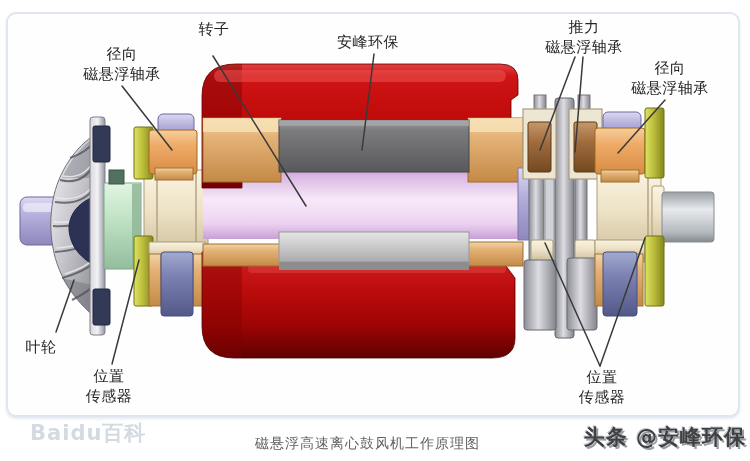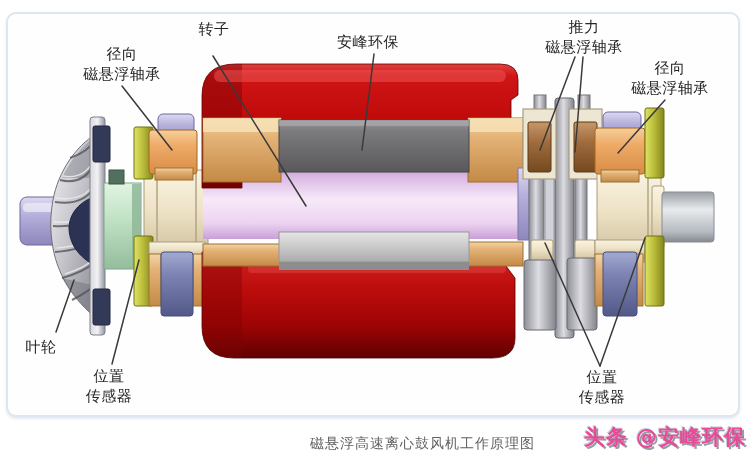--- a/index.html
+++ b/index.html
@@ -11,30 +11,30 @@
     position:absolute;left:6px;top:12px;width:730px;height:401px;
     border:2px solid #dfe6ef;border-radius:10px;background:#fefefe;
     box-shadow:0 2px 3px rgba(175,190,210,.35);
   }
   .drawing{position:absolute;left:0;top:0;width:750px;height:461px;}
   .lbl{
     position:absolute;text-align:center;color:#262626;font-size:15px;
     line-height:1.3;letter-spacing:.5px;white-space:nowrap;
   }
   .caption{
-    position:absolute;left:255px;top:435px;width:280px;text-align:right;
+    position:absolute;left:255px;top:435px;width:280px;text-align:left;
     font-size:14px;color:#5f5f5f;letter-spacing:1px;
   }
   .wm-left{
     position:absolute;left:30px;top:419px;font-size:21px;font-weight:bold;
     color:#d3dae2;letter-spacing:1px;
   }
   .wm-right{
     position:absolute;right:4px;top:423px;font-size:21px;font-weight:bold;
-    color:#ec4899;letter-spacing:1px;
+    color:#404040;letter-spacing:1px;
     text-shadow:2px 2px 0 #979da6,-1px -1px 0 #c6cbd2;
   }
 </style>
 </head>
 <body>
 
 <div class="stage">
 
   <div class="panel"></div>
 
@@ -308,16 +308,17 @@
     <div>传感器</div>
   </div>
 
   <div class="lbl" style="left:557px;top:368px;width:90px">
     <div>位置</div>
     <div>传感器</div>
   </div>
 
   <div class="caption">磁悬浮高速离心鼓风机工作原理图</div>
 
+  <div class="wm-left">Baidu百科</div>
 
   <div class="wm-right">头条 @安峰环保</div>
 
 </div>
 
 </body></html>

